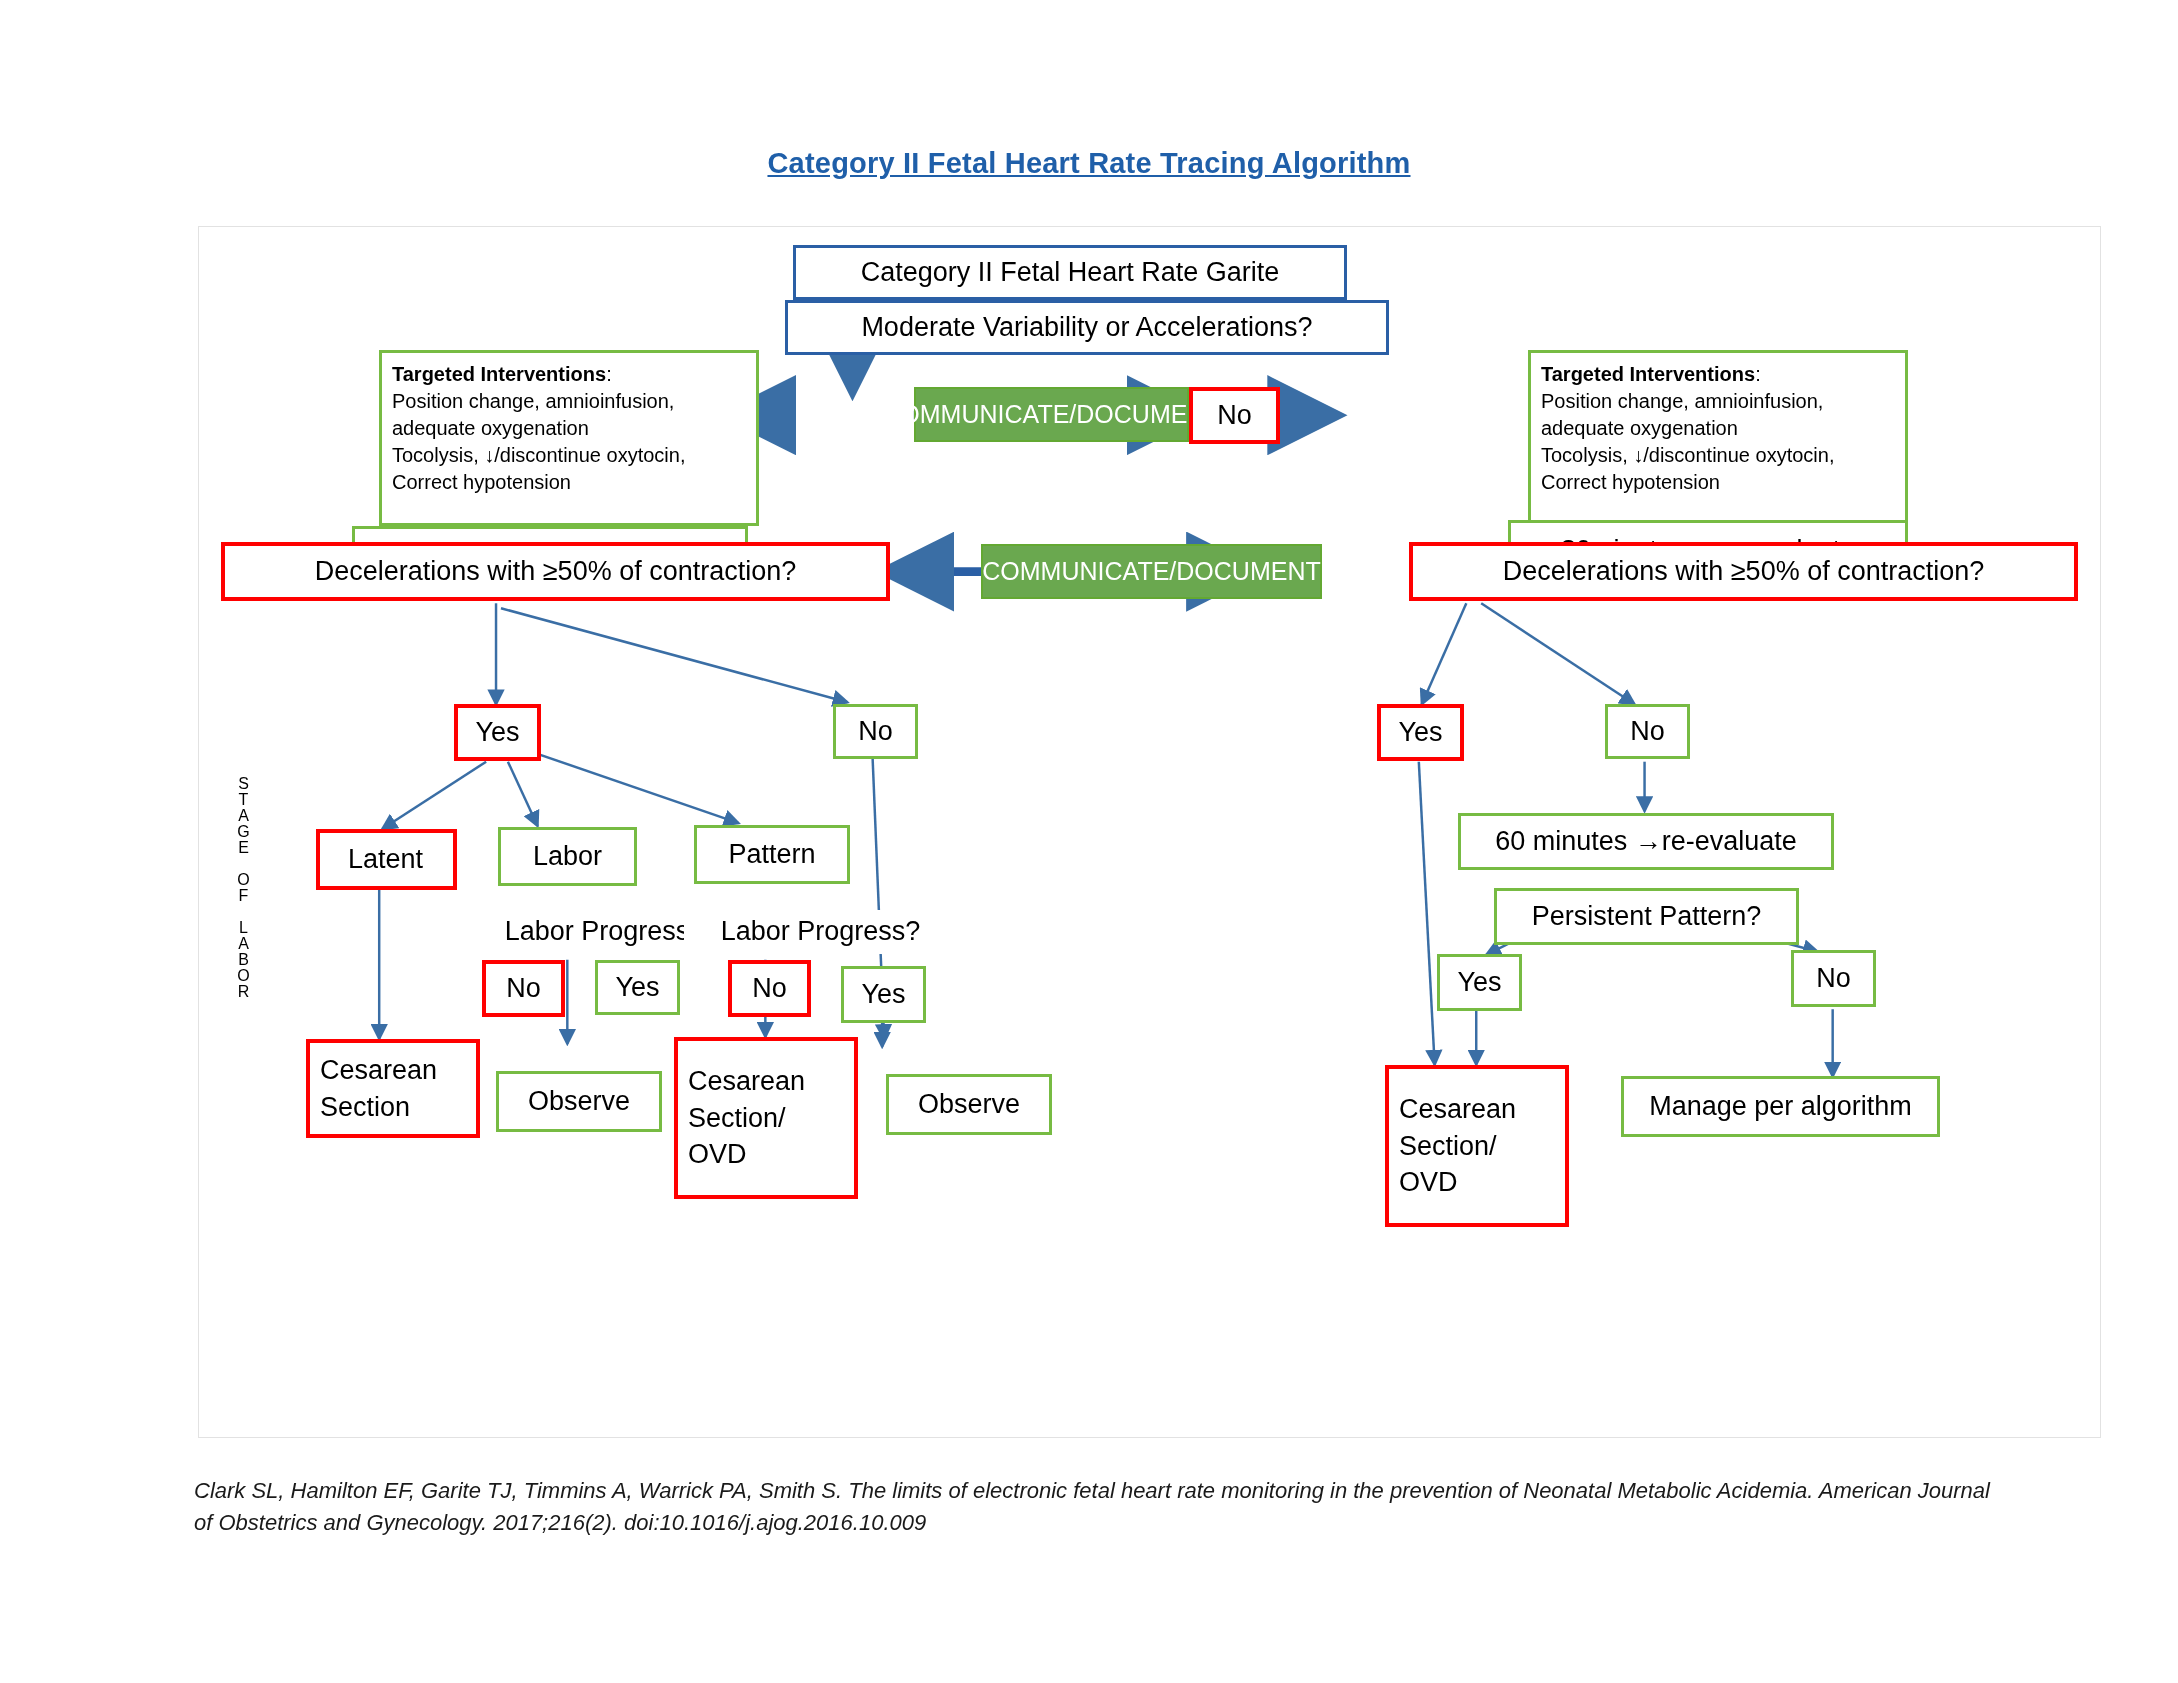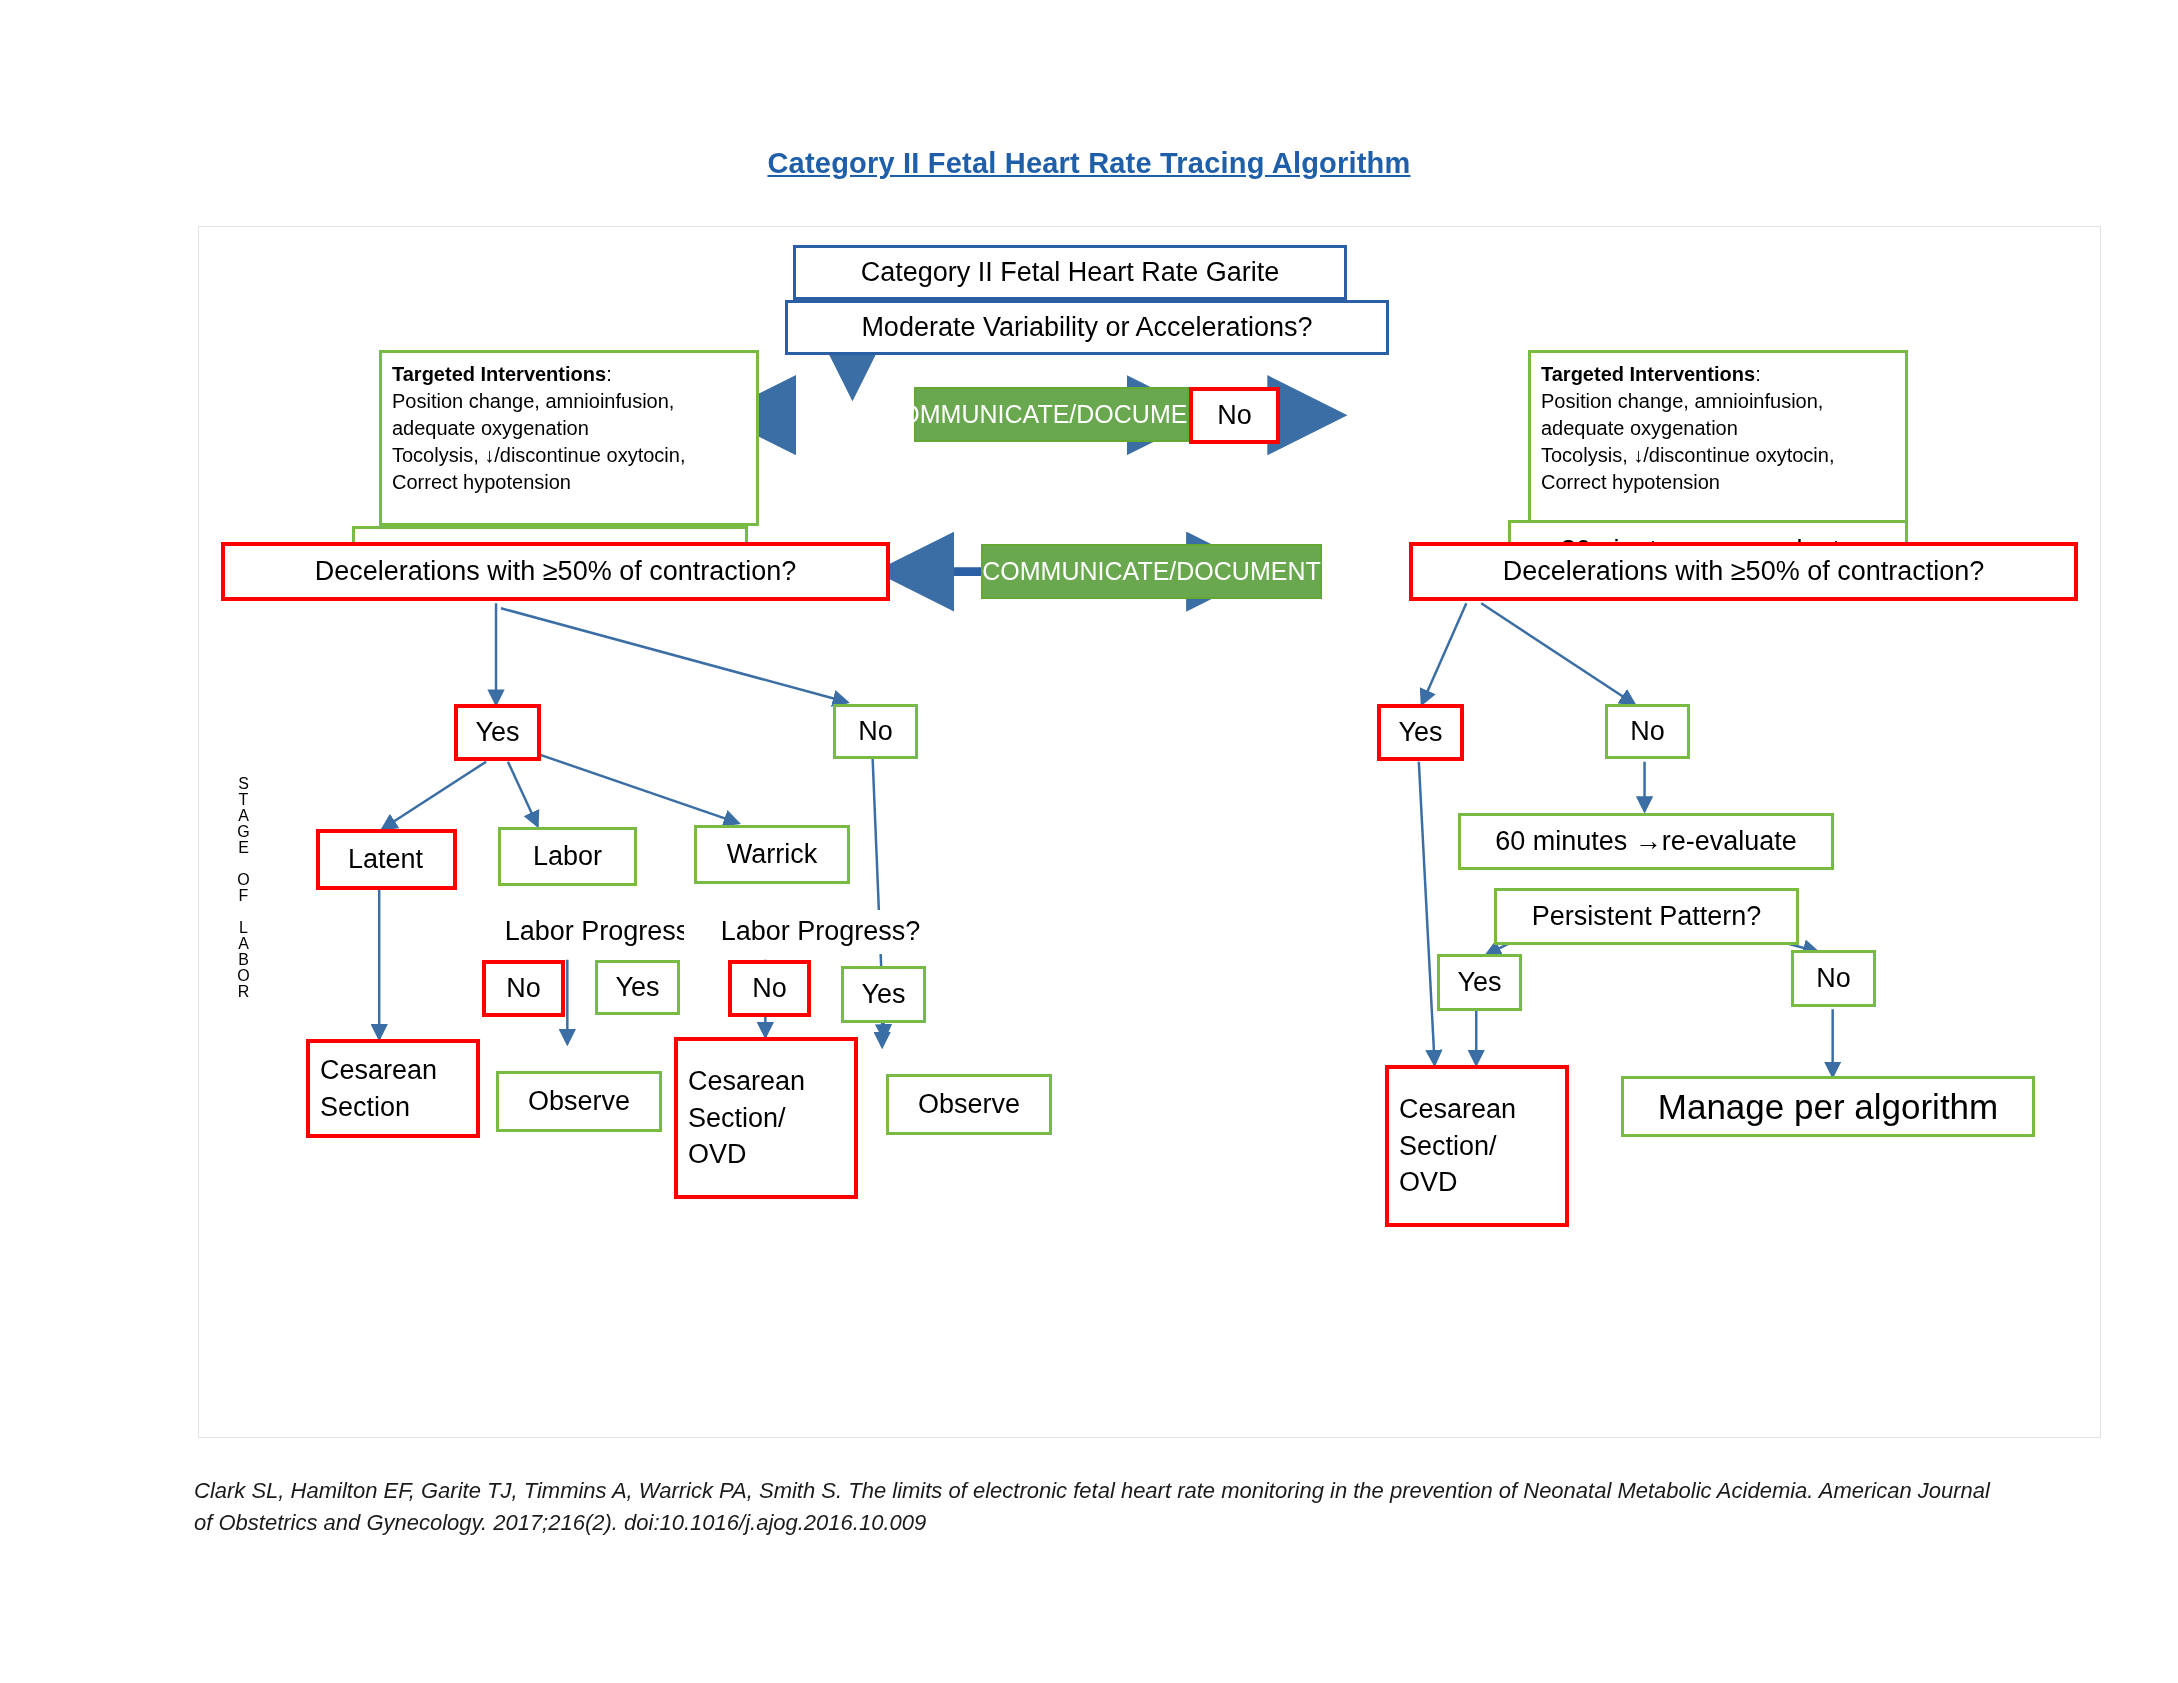--- a/index.html
+++ b/index.html
@@ -238,21 +238,21 @@
     <div class="node red" style="left:1210px; top:315px; width:669px; height:59px; font-size:27px;">Decelerations with ≥50% of contraction?</div>
 
     <div class="node red" style="left:255px; top:477px; width:87px; height:57px; font-size:27px;">Yes</div>
 
     <div class="node green" style="left:634px; top:477px; width:85px; height:55px; font-size:27px;">No</div>
 
     <div class="node red" style="left:117px; top:602px; width:141px; height:61px; font-size:27px;padding-left:6px;">Latent</div>
 
     <div class="node green" style="left:299px; top:600px; width:139px; height:59px; font-size:27px;">Labor</div>
 
-    <div class="node green" style="left:495px; top:598px; width:156px; height:59px; font-size:27px;">Warrick</div>
+    <div class="node green" style="left:495px; top:598px; width:156px; height:59px; font-size:27px;">Pattern</div>
 
     <div class="node" style="left:269px; top:683px; width:273px; height:44px; font-size:27px; border:none;">Labor Progress?</div>
 
     <div class="node" style="left:485px; top:683px; width:273px; height:44px; font-size:27px; border:none;">Labor Progress?</div>
 
     <div class="node red" style="left:283px; top:733px; width:83px; height:57px; font-size:27px;">No</div>
 
     <div class="node green" style="left:396px; top:733px; width:85px; height:55px; font-size:27px;">Yes</div>
 
     <div class="node red" style="left:529px; top:733px; width:83px; height:57px; font-size:27px;">No</div>
@@ -274,20 +274,20 @@
     <div class="node green" style="left:1259px; top:586px; width:376px; height:57px; font-size:27px;">60 minutes →re-evaluate</div>
 
     <div class="node green" style="left:1295px; top:661px; width:305px; height:57px; font-size:27px;">Persistent Pattern?</div>
 
     <div class="node green" style="left:1238px; top:727px; width:85px; height:57px; font-size:27px;">Yes</div>
 
     <div class="node green" style="left:1592px; top:723px; width:85px; height:57px; font-size:27px;">No</div>
 
     <div class="node red lefttext" style="left:1186px; top:838px; width:184px; height:162px; font-size:27px; align-items:center;">Cesarean Section/ OVD</div>
 
-    <div class="node green" style="left:1422px; top:849px; width:414px; height:61px; font-size:35px;text-align:center;">Manage per algorithm</div>
+    <div class="node green" style="left:1422px; top:849px; width:319px; height:61px; font-size:27px;text-align:center;">Manage per algorithm</div>
 
   </div>
 
   <div class="citation">Clark SL, Hamilton EF, Garite TJ, Timmins A, Warrick PA, Smith S. The limits of electronic fetal heart rate monitoring in the prevention of Neonatal Metabolic Acidemia. American Journal of Obstetrics and Gynecology. 2017;216(2). doi:10.1016/j.ajog.2016.10.009</div>
 
 </div>
 
 
 </body></html>

